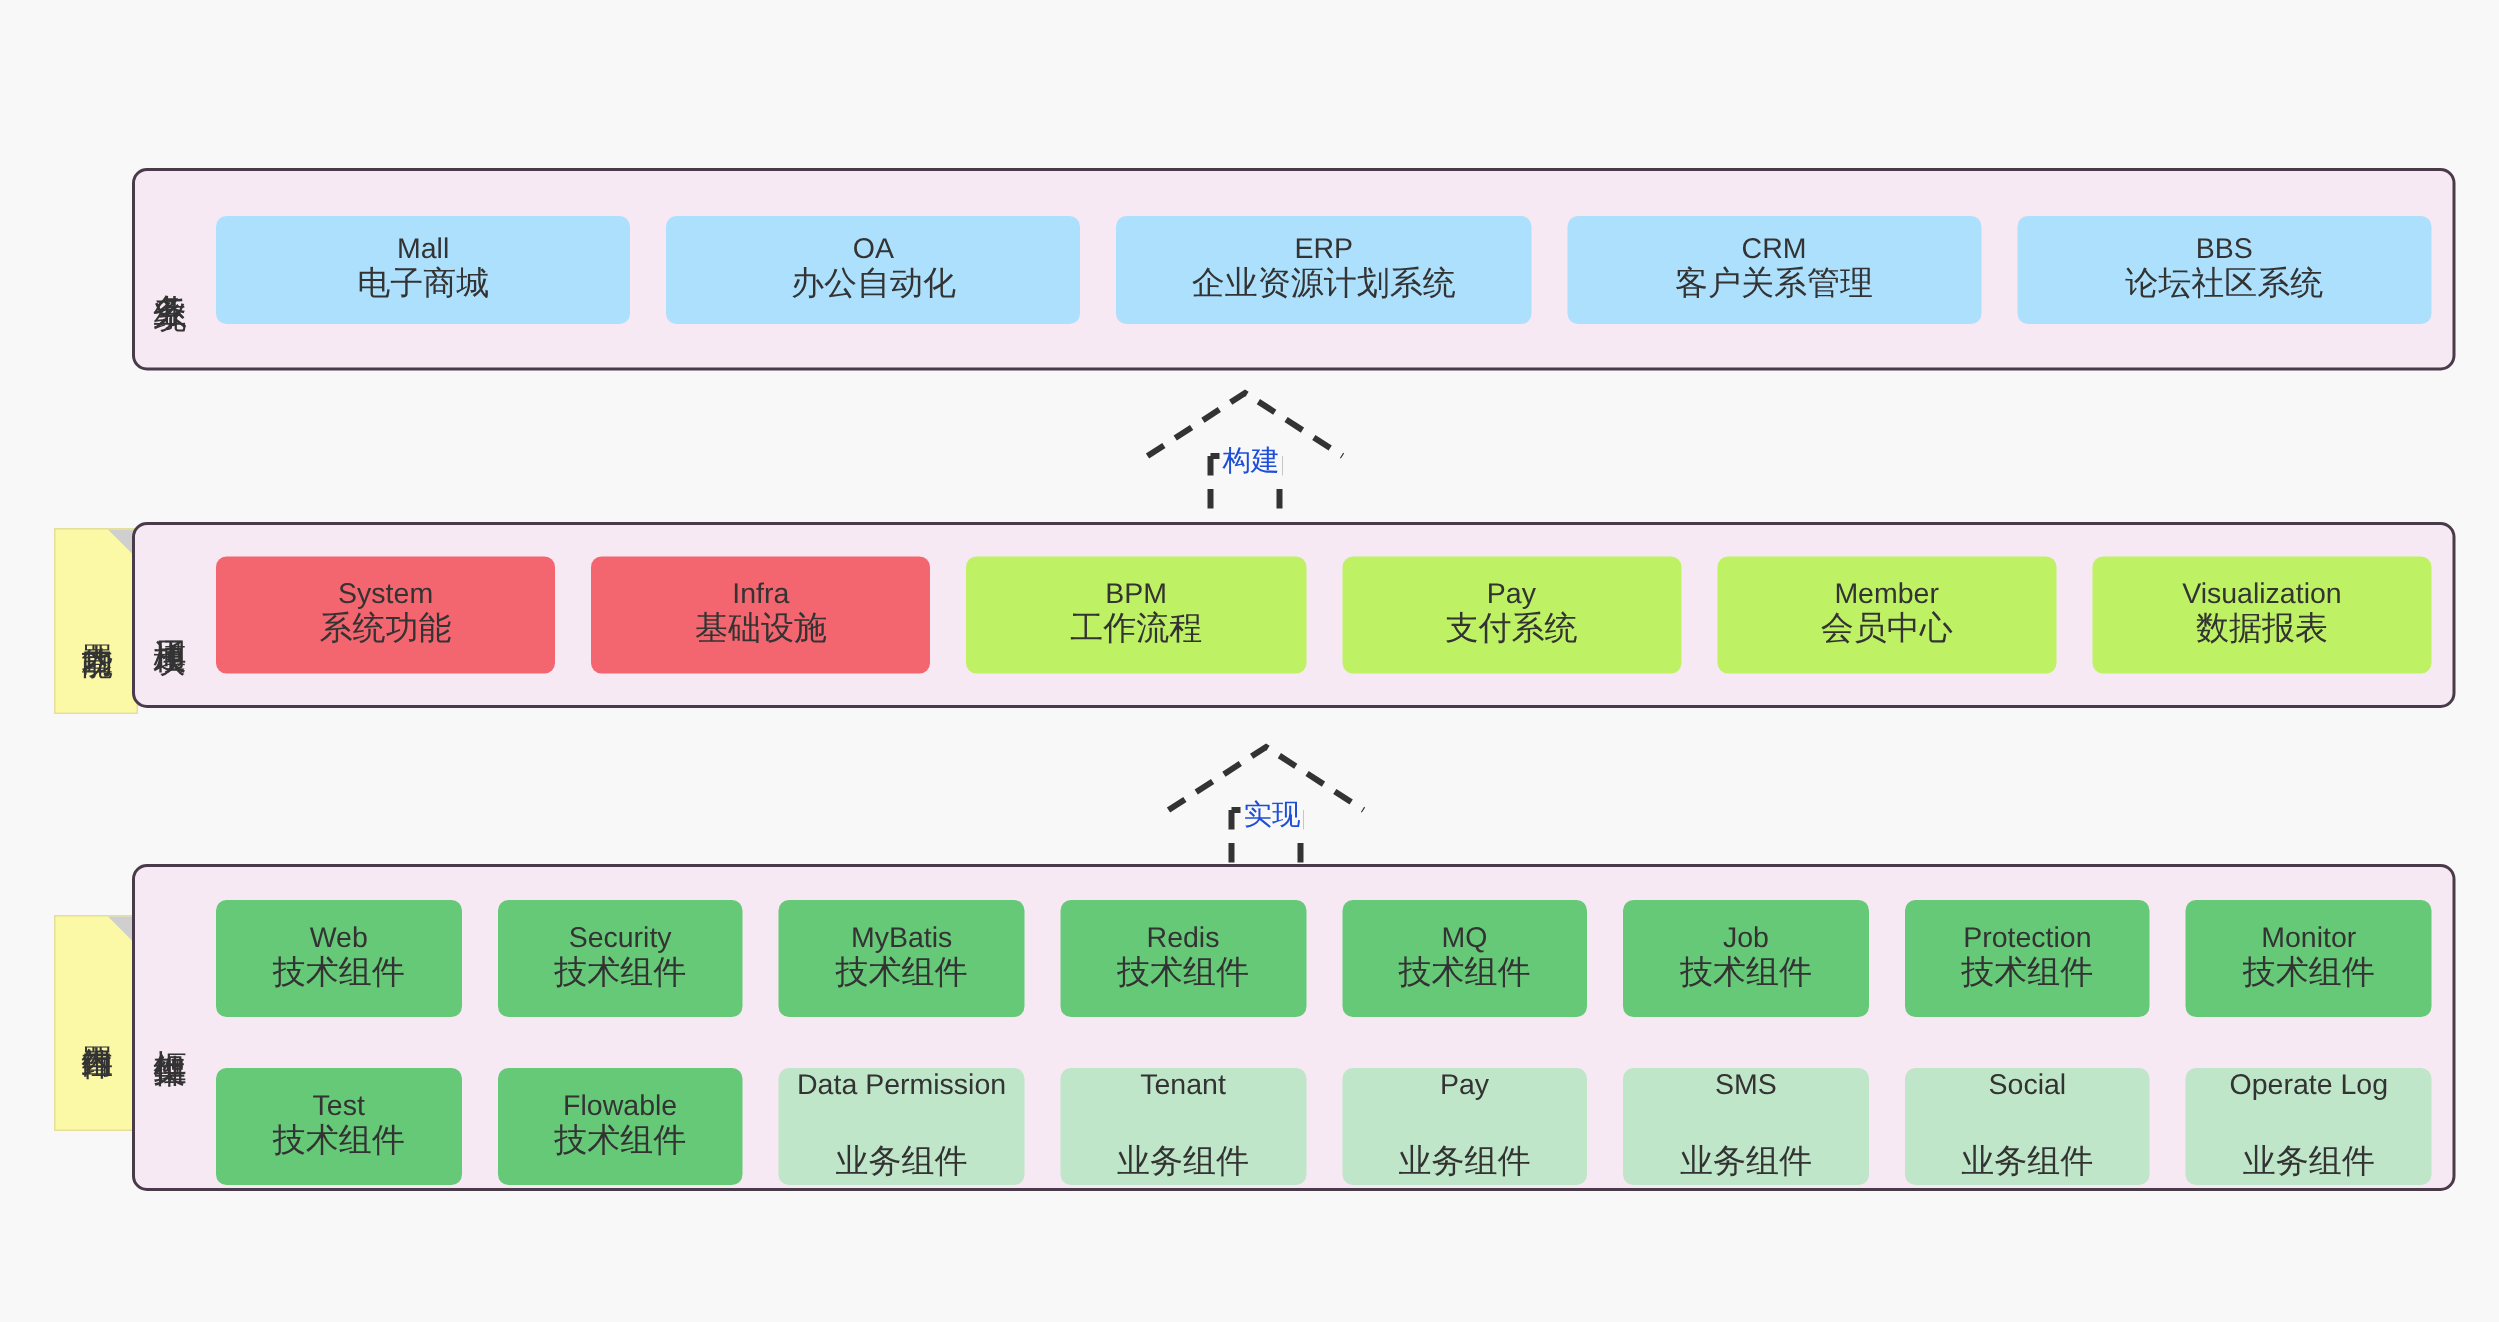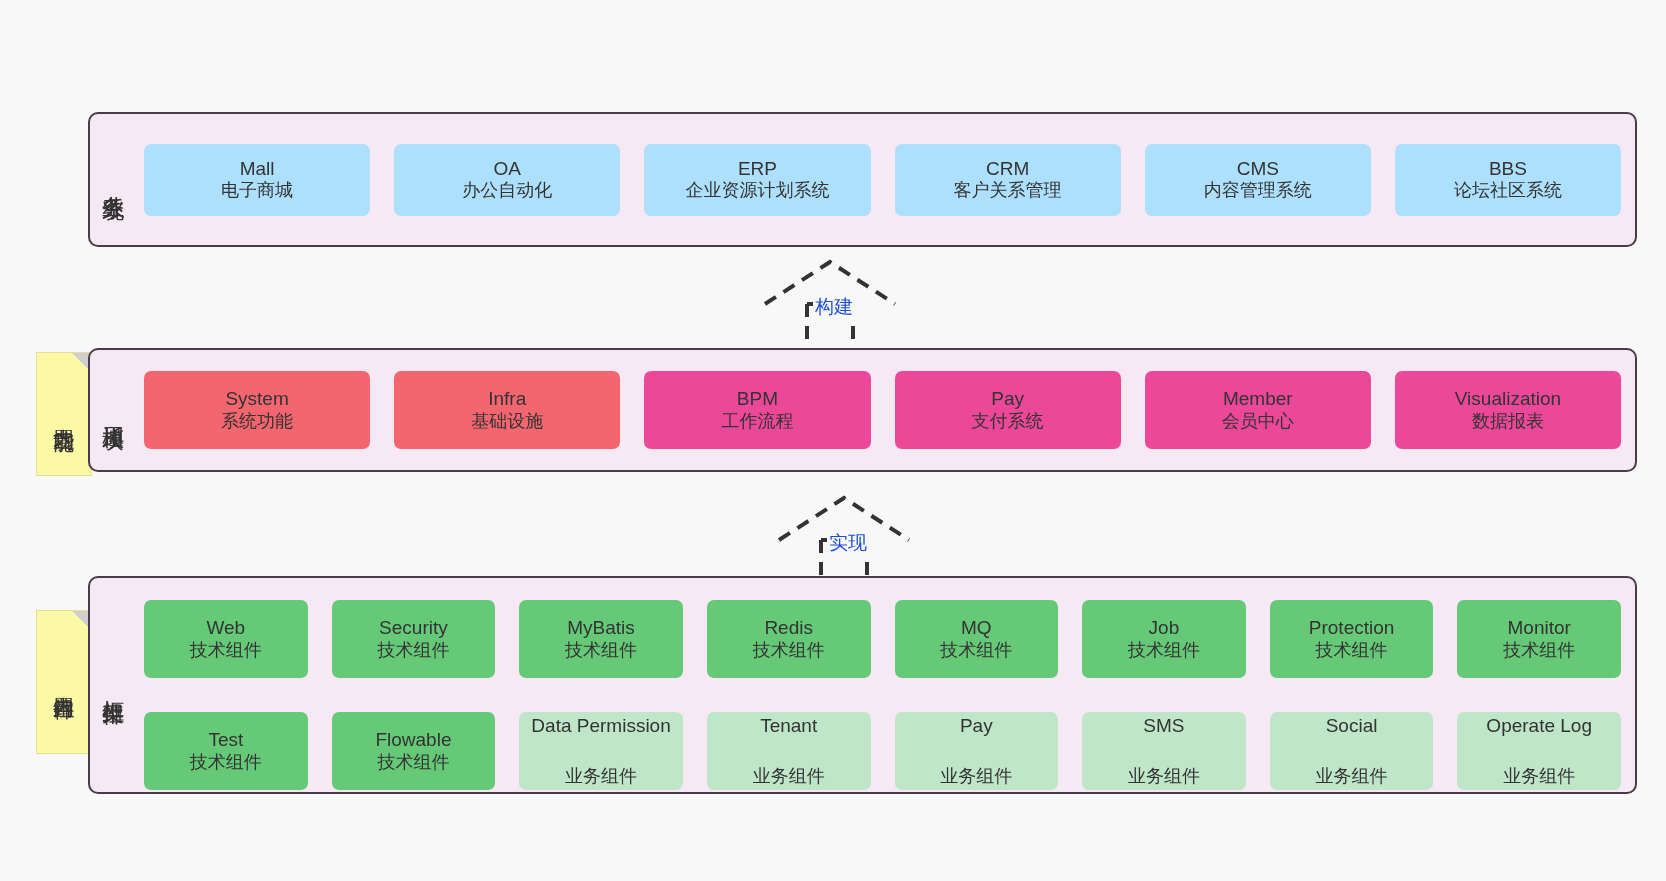--- a/index.html
+++ b/index.html
@@ -68,26 +68,26 @@
     display: flex;
     flex-direction: column;
     align-items: center;
     justify-content: center;
     text-align: center;
     color: #333333;
     line-height: 1.22;
     padding: 4px 6px;
   }
   .card .name { font-size: 19px; }
-  .card .sub  { font-size: 18px; }
+  .card .sub  { font-size: 22px; font-family: Liberation Mono, monospace; }
 
   
   .c-blue   { background: #ade0fc; }
   .c-red    { background: #f4666f; }
-  .c-pink   { background: #ec4899; }
+  .c-pink   { background: #bef264; }
   .c-green  { background: #66c978; }
   .c-lgreen { background: #bfe6c8; gap: 28px; }
 
   
   #layer-business { left: 88px;  top: 112px; width: 1549px; height: 135px; }
   #layer-common   { left: 88px;  top: 348px; width: 1549px; height: 124px; }
   #layer-frame    { left: 88px;  top: 576px; width: 1549px; height: 218px; }
 
   #layer-business .card { height: 72px; }
   #layer-common   .card { height: 78px; }
@@ -158,24 +158,20 @@
         </div>
         <div class="card c-blue">
           <span class="name">ERP</span>
           <span class="sub">企业资源计划系统</span>
         </div>
         <div class="card c-blue">
           <span class="name">CRM</span>
           <span class="sub">客户关系管理</span>
         </div>
         <div class="card c-blue">
-          <span class="name">CMS</span>
-          <span class="sub">内容管理系统</span>
-        </div>
-        <div class="card c-blue">
           <span class="name">BBS</span>
           <span class="sub">论坛社区系统</span>
         </div>
       </div>
     </div>
   </div>
 
   <div class="arrow" id="arrow-build">
     <svg width="150" height="92" viewBox="0 0 150 92">
       <path d="M10 48 L75 6 L140 48" fill="none" stroke="#333333" stroke-width="4" stroke-dasharray="13 9"></path>

